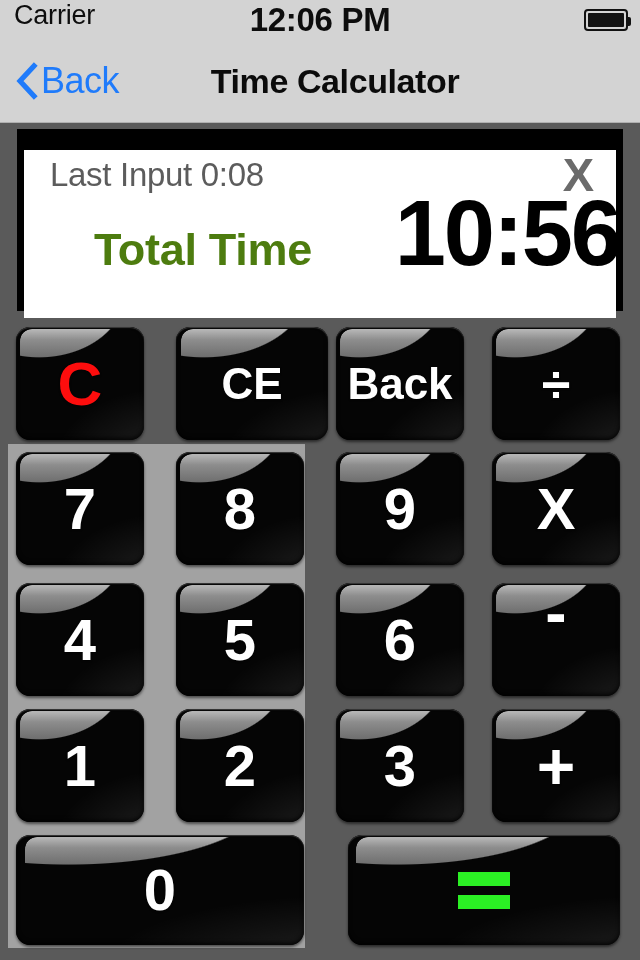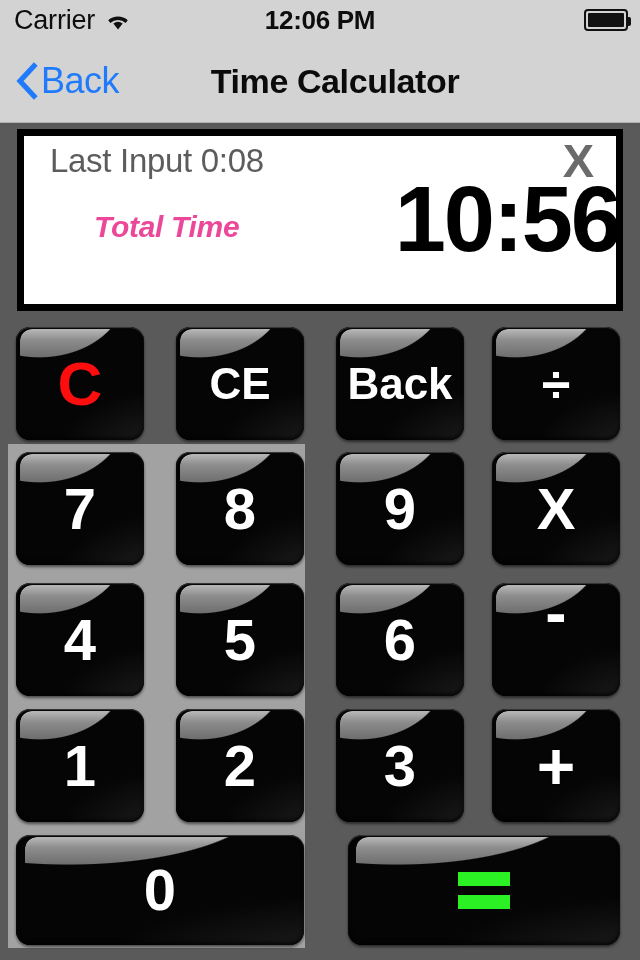--- a/index.html
+++ b/index.html
@@ -10,27 +10,27 @@
     overflow:hidden;
   }
   #app { position:relative; width:640px; height:960px; background:#5a5a5a; }
 
   
   .statusbar{
     position:absolute; left:0; top:0; width:640px; height:40px;
     background:#d3d3d3;
     display:flex; align-items:center;
   }
-  .sb-left{ position:absolute; left:14px; top:0; height:40px; display:flex; align-items:center; gap:10px; }
+  .sb-left{ position:absolute; left:14px; top:0; height:40px; display:flex; align-items:center; gap:10px;flex-direction:column; }
   .sb-carrier{ font-size:27px; color:#0d0d0d; letter-spacing:-0.2px; }
   .wifi-ico{ width:26px; height:20px; position:relative; top:1px; }
   .sb-time{
     position:absolute; left:0; width:640px; top:0; height:40px;
     display:flex; align-items:center; justify-content:center;
-    font-size:26px; font-weight:bold; color:#0d0d0d; letter-spacing:-0.3px;
+    font-size:33px; font-weight:bold; color:#0d0d0d; letter-spacing:-0.3px;
   }
   .sb-right{ position:absolute; right:12px; top:0; height:40px; display:flex; align-items:center; }
   .batt{
     width:44px; height:22px; border:2px solid #111; border-radius:4px;
     position:relative; padding:2px; background:#d3d3d3;
   }
   .batt-fill{ width:100%; height:100%; background:#111; border-radius:1px; }
   .batt-nub{
     position:absolute; right:-5px; top:6px; width:4px; height:9px;
     background:#111; border-radius:0 2px 2px 0;
@@ -53,33 +53,33 @@
     display:flex; align-items:center; justify-content:center;
     font-size:34px; font-weight:bold; color:#0b0b0b; letter-spacing:-0.4px;padding-left:30px;
   }
 
   
   .display-outer{
     position:absolute; left:17px; top:129px; width:606px; height:182px;
     background:#000; padding:7px;
   }
   .display-inner{
-    position:relative; width:100%; height:100%; background:#fff; overflow:hidden;
+    position:relative; width:100%; height:100%; background:#fff; overflow:hidden;margin-top:14px;
   }
   .last-input{
     position:absolute; left:26px; top:6px;
     font-size:33px; color:#5c5c5c; letter-spacing:-0.3px; white-space:nowrap;
   }
   .op-sign{
     position:absolute; right:22px; top:1px;
     font-size:47px; font-weight:bold; color:#6b6b6b; line-height:1;
   }
   .total-label{
     position:absolute; left:70px; top:74px;
-    font-size:30px; font-weight:bold; color:#ec4899; letter-spacing:-0.3px;font-style:italic;
+    font-size:45px; font-weight:bold; color:#4d7c0f; letter-spacing:-0.3px;
   }
   .total-value{
     position:absolute; right:-4px; top:33px;
     font-size:92px; font-weight:bold; color:#000; line-height:1.1;
     letter-spacing:-2px; white-space:nowrap;
   }
 
   
   .numpad-panel{
     position:absolute; left:8px; top:444px; width:297px; height:504px;
@@ -183,21 +183,21 @@
 
   <div class="key clear small" style="left:16px;  top:327px; width:128px; height:113px;">
     <div class="face">
         <div class="gloss"></div>
         <div class="sweep"></div>
       </div>
     <div class="rim"></div>
     <div class="lbl">C</div>
   </div>
 
-  <div class="key small" style="left:176px; top:327px; width:128px; height:113px;">
+  <div class="key small" style="left:176px; top:327px; width:152px; height:113px;">
     <div class="face">
         <div class="gloss"></div>
         <div class="sweep"></div>
       </div>
     <div class="rim"></div>
     <div class="lbl">CE</div>
   </div>
 
   <div class="key small" style="left:336px; top:327px; width:128px; height:113px;">
     <div class="face">

